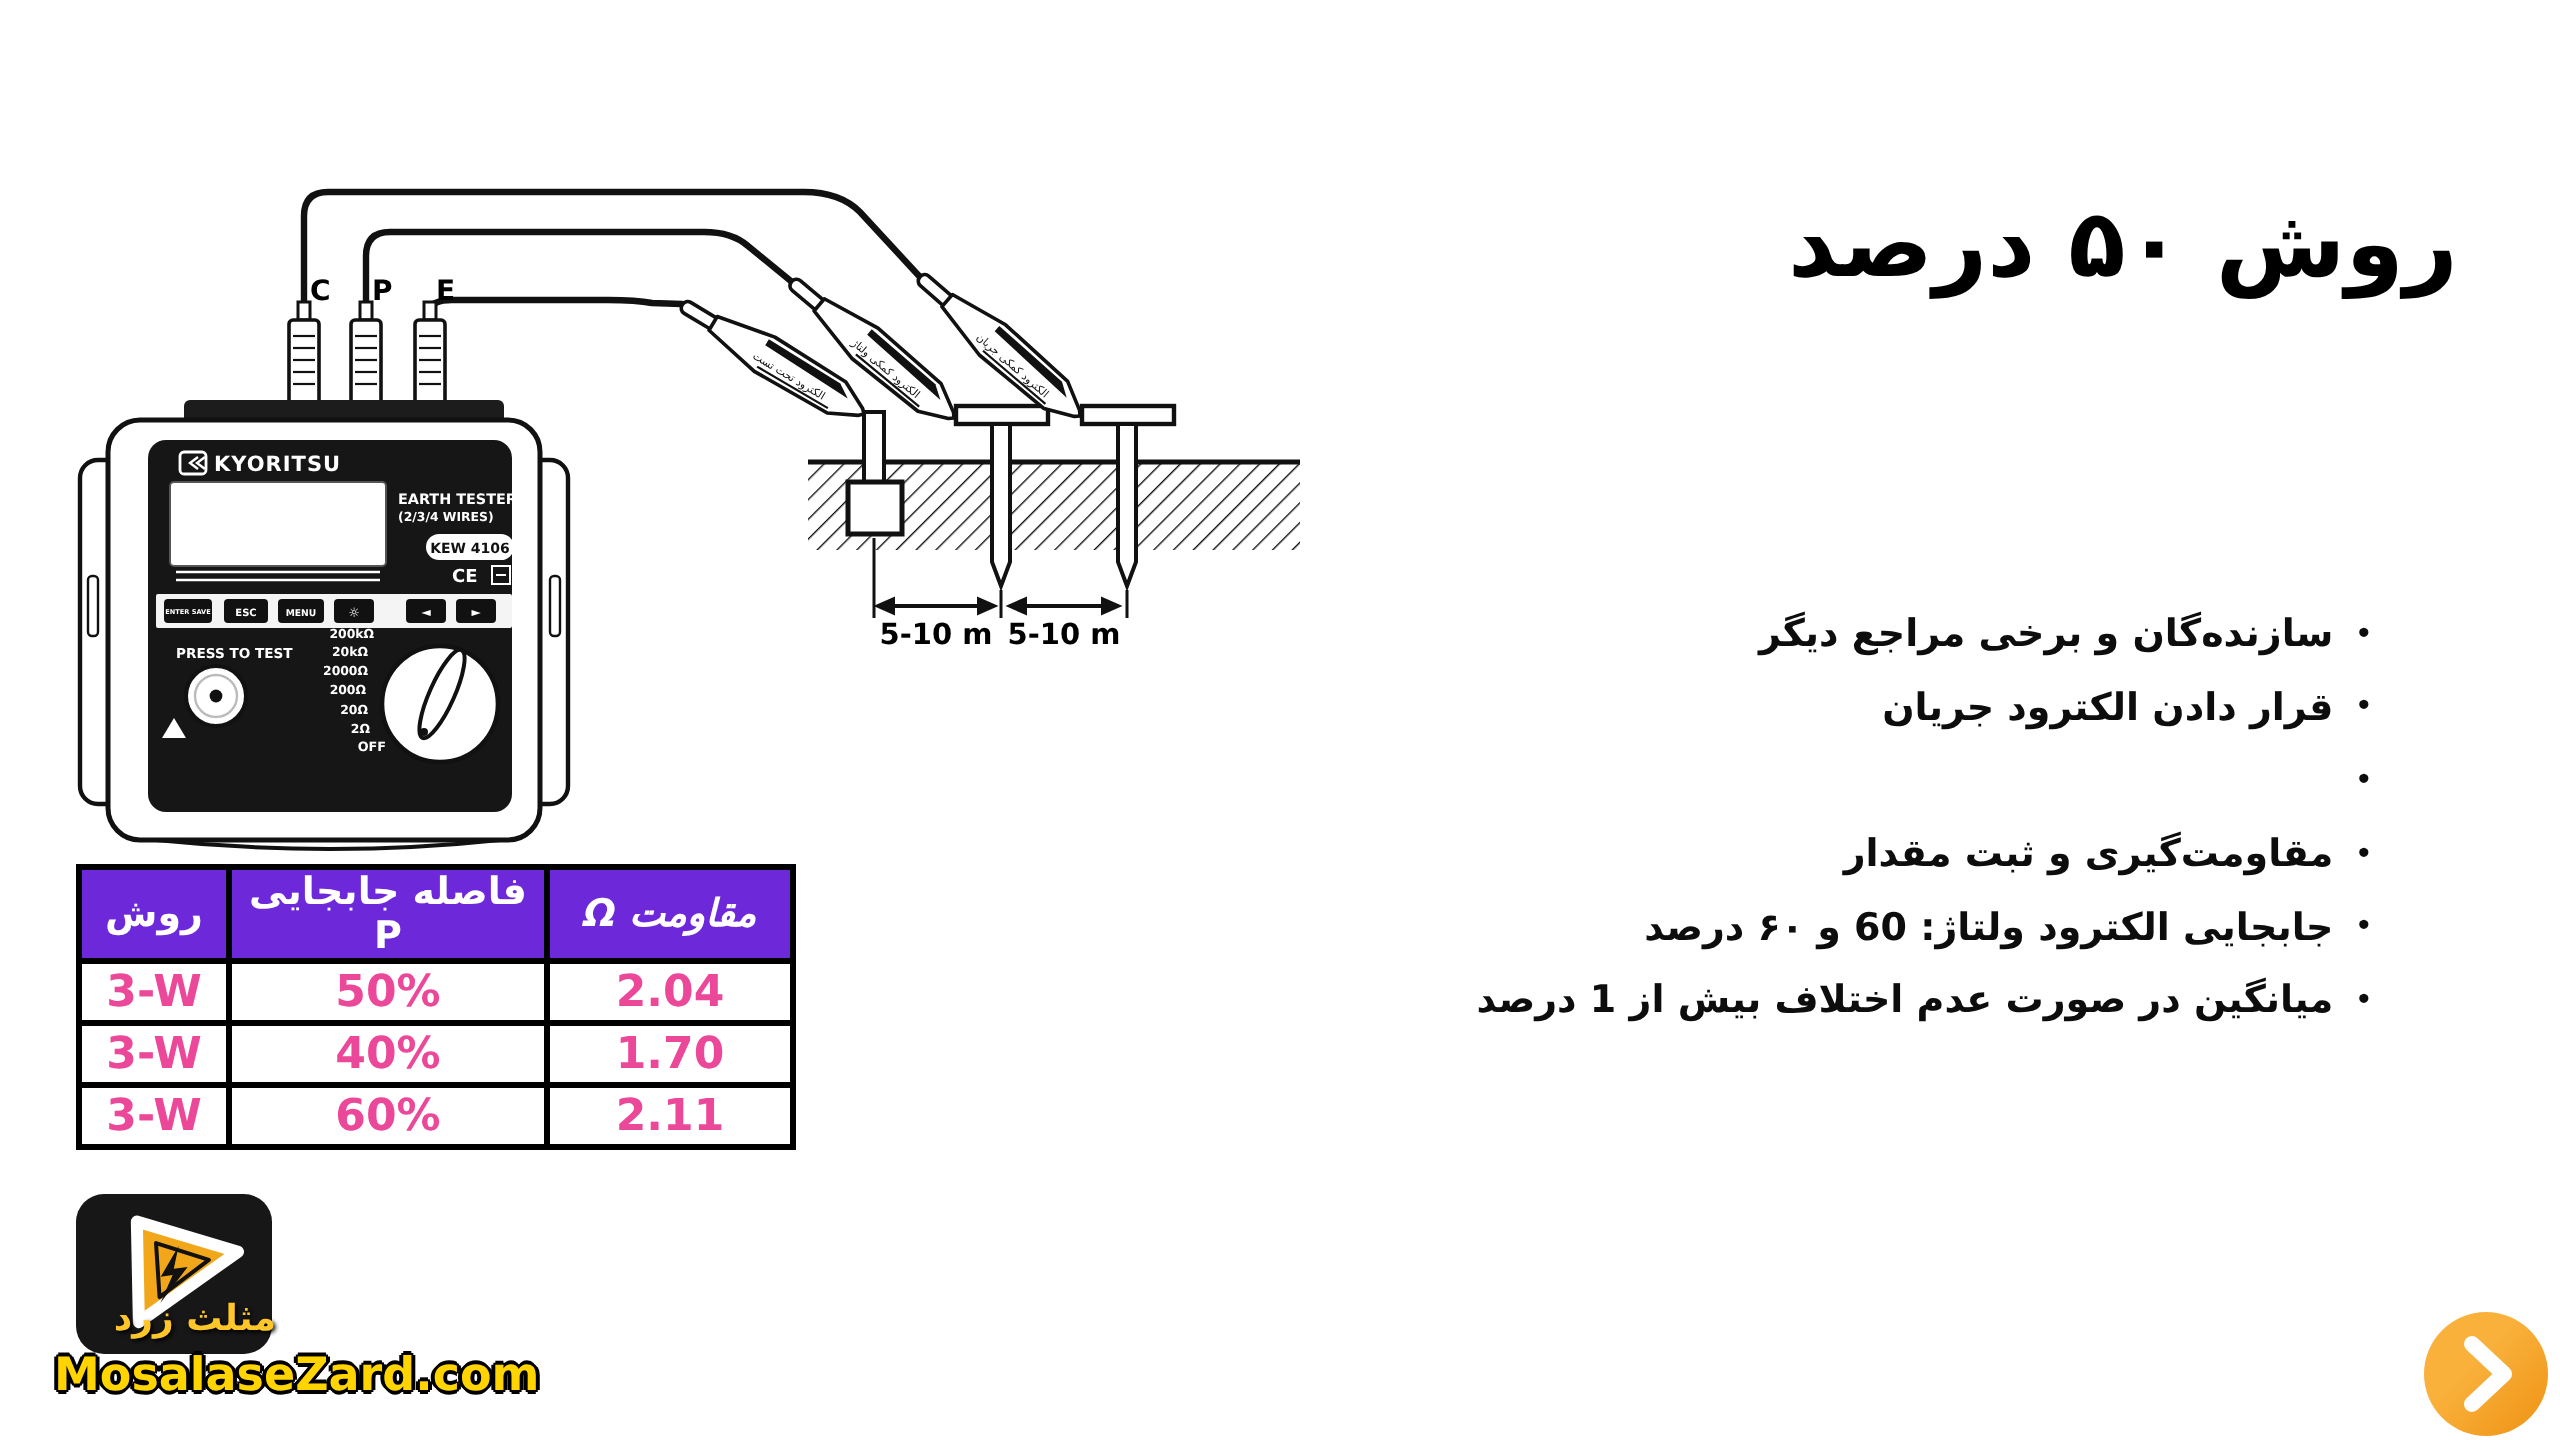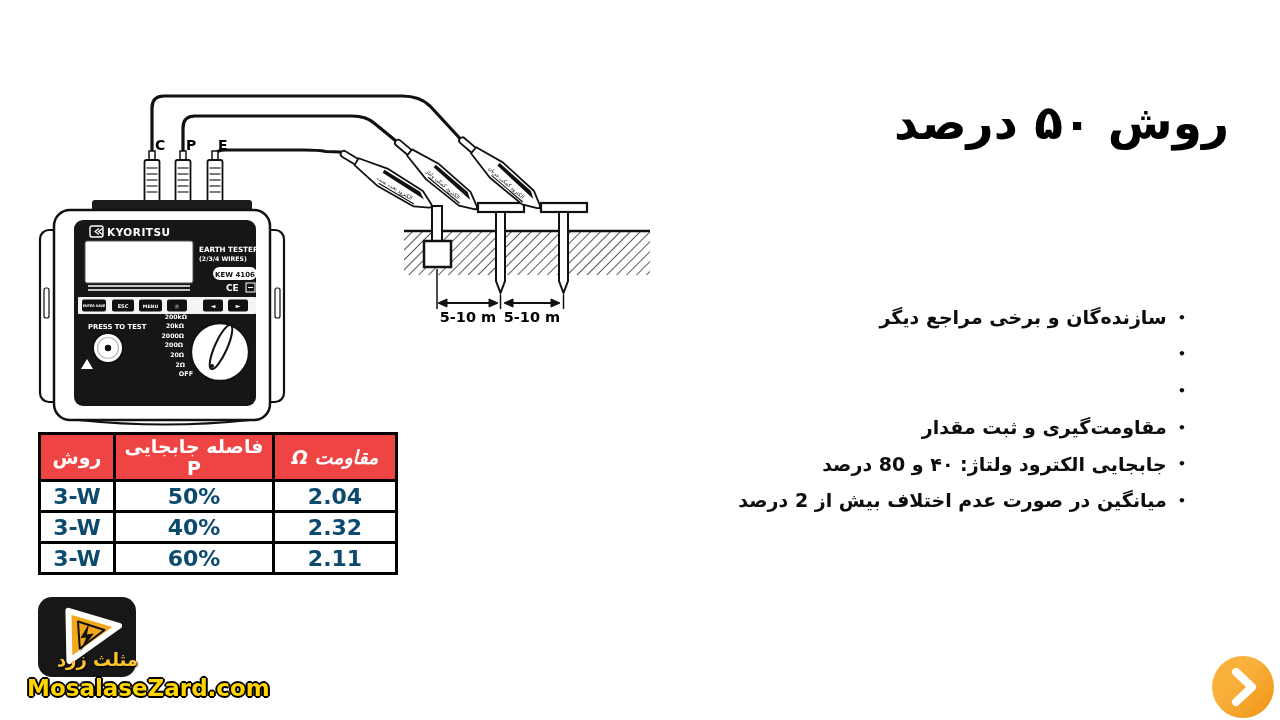--- a/index.html
+++ b/index.html
@@ -7,22 +7,22 @@
          font-family:"DejaVu Sans",sans-serif;}
   .diagram{position:absolute;left:0;top:0;width:680px;height:430px;}
   .title{position:absolute;top:84px;right:40px;margin:11px;font-size:47px;font-weight:bold;
          color:#000;direction:rtl;white-space:nowrap;}
   .bullets{position:absolute;top:299px;right:94px;margin:0;padding:0;list-style:none;direction:rtl;}
   .bullets li{display:flex;align-items:center;gap:11px;height:36.6px;
               font-size:19px;font-weight:bold;color:#0d0d0d;white-space:nowrap;}
   .dot{font-size:13px;line-height:1;}
   .datatable{position:absolute;left:38px;top:432px;border-collapse:collapse;direction:ltr;}
   .datatable th,.datatable td{border:3px solid #000;text-align:center;vertical-align:middle;padding:0;}
-  .datatable th{background:#ef4444;color:#fff;font-size:19px;font-weight:bold;height:44px;direction:rtl;}
-  .datatable td{font-size:22px;font-weight:bold;color:#0c4a6e;height:28px;direction:ltr;
+  .datatable th{background:#6d28d9;color:#fff;font-size:19px;font-weight:bold;height:44px;direction:rtl;}
+  .datatable td{font-size:22px;font-weight:bold;color:#ec4899;height:28px;direction:ltr;
                 font-family:"DejaVu Sans",sans-serif;}
   .col-method{width:72px;} .col-dist{width:156px;} .col-res{width:120px;font-style:italic;}
   .logo-box{position:absolute;left:38px;top:597px;width:98px;height:80px;background:#171717;border-radius:14px;}
   .logo-fa{position:absolute;left:34px;top:649px;width:104px;font-size:18px;font-weight:bold;
            color:#ffc62a;direction:rtl;text-shadow:1px 1px 2px #000;}
   .website{position:absolute;left:27px;top:675px;width:218px;text-align:right;font-size:23px;font-weight:bold;
            color:#ffd400;white-space:nowrap;
            text-shadow:-2px 0 #000,2px 0 #000,0 -2px #000,0 2px #000,-1px -1px #000,1px -1px #000,-1px 1px #000,1px 1px #000;}
   .next-btn{position:absolute;left:1212px;top:656px;width:62px;height:62px;border-radius:50%;border:none;padding:0;
             background:linear-gradient(135deg,#f9b13c 40%,#ee9212);cursor:pointer;display:block;}
@@ -206,56 +206,57 @@
 
   <h1 class="title">روش ۵۰ درصد</h1>
 
   <ul class="bullets">
     <li>
         <span class="dot">•</span>
         <span>سازنده‌گان و برخی مراجع دیگر</span>
       </li>
     <li>
         <span class="dot">•</span>
+        <span>قرار دادن الکترود جریان</span>
       </li>
     <li>
         <span class="dot">•</span>
       </li>
     <li>
         <span class="dot">•</span>
         <span>مقاومت‌گیری و ثبت مقدار</span>
       </li>
     <li>
         <span class="dot">•</span>
-        <span>جابجایی الکترود ولتاژ: ۴۰ و 80 درصد</span>
-      </li>
-    <li>
-        <span class="dot">•</span>
-        <span>میانگین در صورت عدم اختلاف بیش از 2 درصد</span>
+        <span>جابجایی الکترود ولتاژ: 60 و ۶۰ درصد</span>
+      </li>
+    <li>
+        <span class="dot">•</span>
+        <span>میانگین در صورت عدم اختلاف بیش از 1 درصد</span>
       </li>
   </ul>
 
   <table class="datatable">
     <thead>
       <tr>
         <th class="col-method">روش</th>
         <th class="col-dist">فاصله جابجایی P</th>
         <th class="col-res">مقاومت Ω</th>
       </tr>
     </thead>
     <tbody>
       <tr>
         <td>3-W</td>
         <td>50%</td>
         <td>2.04</td>
       </tr>
       <tr>
         <td>3-W</td>
         <td>40%</td>
-        <td>2.32</td>
+        <td>1.70</td>
       </tr>
       <tr>
         <td>3-W</td>
         <td>60%</td>
         <td>2.11</td>
       </tr>
     </tbody>
   </table>
 
   <div class="logo-box">

